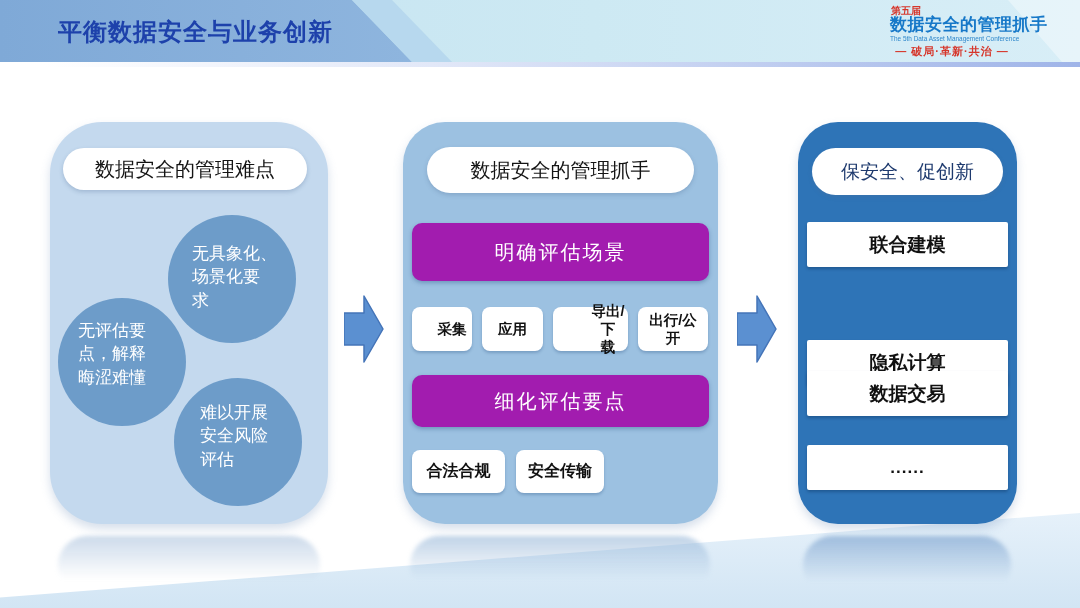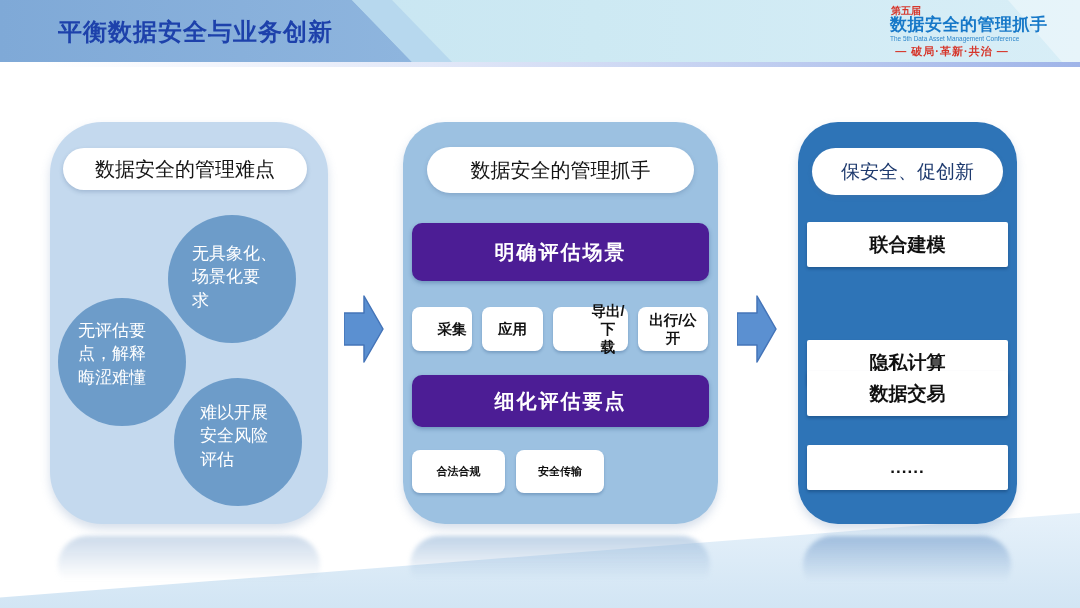--- a/index.html
+++ b/index.html
@@ -57,33 +57,33 @@
   .pill-right { left:14px; top:26px; width:191px; height:47px; border-radius:24px; font-size:19px; color:#1e3a6e; }
 
   
   .bubble { position:absolute; width:128px; height:128px; border-radius:50%; background:#6d9cc9;
             color:#fff; font-size:17px; line-height:1.38; white-space:pre-line; }
   .bubble-1 { left:118px; top:93px;  padding:27px 0 0 24px; }
   .bubble-2 { left:8px;   top:176px; padding:21px 0 0 20px; }
   .bubble-3 { left:124px; top:256px; padding:23px 0 0 26px; }
 
   
-  .section-bar { position:absolute; left:9px; width:297px; background:#4c1d95; color:#fff;
-            font-weight:bold; font-size:20px; letter-spacing:2px; display:flex; align-items:center;
+  .section-bar { position:absolute; left:9px; width:297px; background:#a21caf; color:#fff;
+            font-weight:normal; font-size:20px; letter-spacing:2px; display:flex; align-items:center;
             justify-content:center; border-radius:10px; box-shadow:0 2px 4px rgba(30,70,120,0.35); }
   .bar-1 { top:101px; height:58px; }
   .bar-2 { top:253px; height:52px; }
   .chip-row { position:absolute; left:9px; width:297px; display:flex; }
   .chips-1 { top:185px; height:44px; gap:10px; }
   .chips-2 { top:328px; height:43px; gap:11px; }
   .chip { background:#fff; border-radius:8px; display:flex; align-items:center; justify-content:center;
             font-weight:bold; color:#111; text-align:center; white-space:pre-line;
             box-shadow:0 2px 3px rgba(30,70,120,0.28); }
   .chips-1 .chip { font-size:14.5px; line-height:1.25; }
-  .chips-2 .chip { font-size:11px; }
+  .chips-2 .chip { font-size:16px; }
   .chips-1 .chip:nth-child(1){ width:60px;padding-left:20px; }
   .chips-1 .chip:nth-child(2){ width:61px; }
   .chips-1 .chip:nth-child(3){ width:75px;padding-left:35px; }
   .chips-1 .chip:nth-child(4){ width:70px; }
   .chips-2 .chip:nth-child(1){ width:93px; }
   .chips-2 .chip:nth-child(2){ width:88px; }
   .chips-2 .chip:nth-child(3){ width:95px; }
 
   
   .outcome { position:absolute; left:9px; width:201px; height:45px; background:#fff; border-radius:2px;

